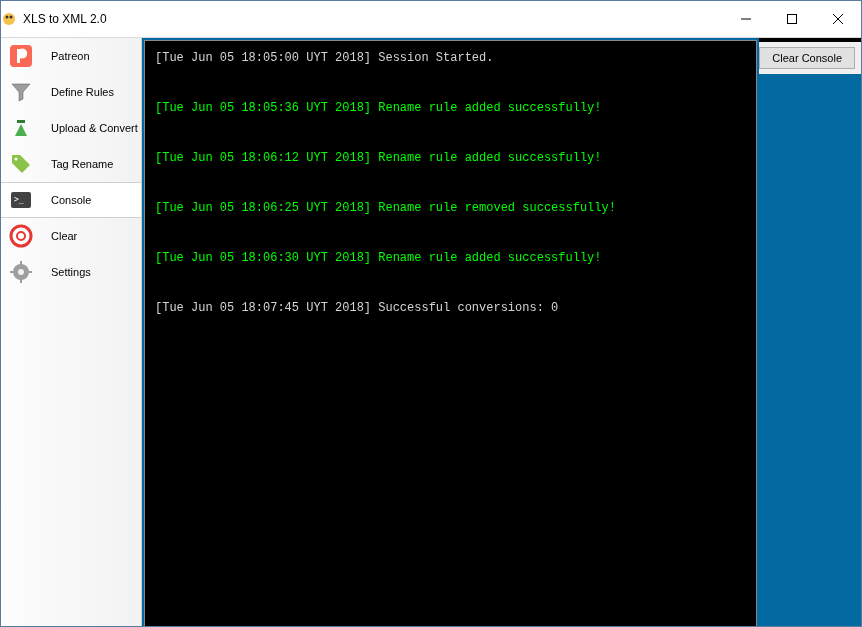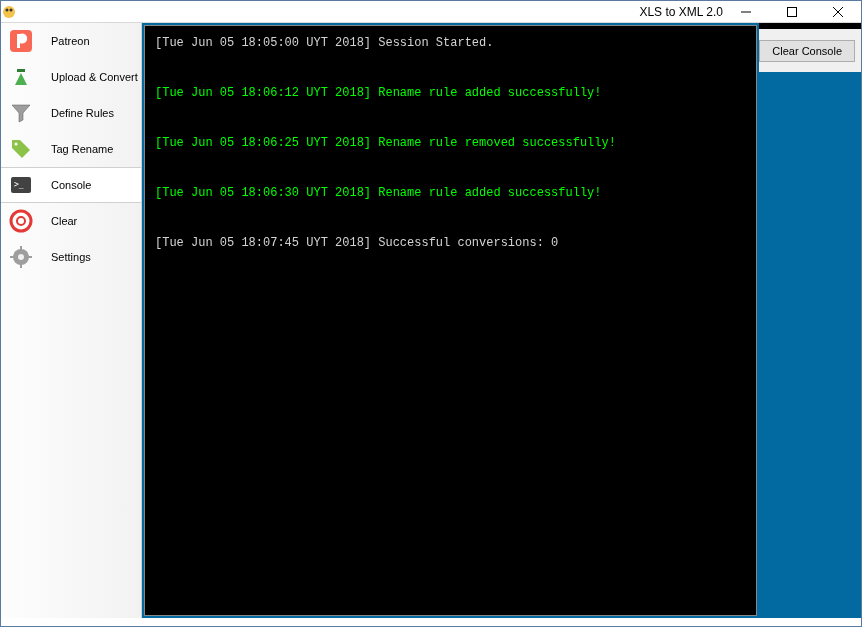--- a/index.html
+++ b/index.html
@@ -6,27 +6,26 @@
     body {
       font-family: "Segoe UI", Tahoma, sans-serif;
       font-size: 12px;
       background: #fff;
       width: 862px;
       height: 627px;
       overflow: hidden;
       border: 1px solid #5a7aa0;
     }
     .titlebar {
-      height: 22px;
+      height: 37px;
       background: #fff;
       display: flex;
       align-items: center;
       padding-left: 0;
       border-bottom: 1px solid #d9d9d9;
-      text-align: right;
     }
     .titlebar-icon {
       width: 16px; height: 16px;
       margin-right: 6px;
     }
     .titlebar-title {
       flex: 1;
       font-size: 12px;
       color: #000;
     }
@@ -99,23 +98,23 @@
     }
     .log-line {
       margin-bottom: 32px;
       word-wrap: break-word;
     }
     .log-line:first-child { margin-bottom: 32px; }
     .log-white .ts, .log-white .msg { color: #d4d4d4; }
     .log-green .ts, .log-green .msg { color: #00ff00; }
     .log-red .ts, .log-red .msg { color: #ff0000; font-weight: bold; }
     .footer {
-      height: 49px;
+      height: 36px;
       background: #f0f0f0;
-      border-top: 6px solid #000000;
+      border-top: 4px solid #000000;
       display: flex;
       justify-content: flex-end;
       align-items: center;
       padding-right: 6px;
     }
     .clear-btn {
       height: 22px;
       padding: 0 12px;
       background: #e1e1e1;
       border: 1px solid #adadad;
@@ -164,34 +163,34 @@
             <rect x="1" y="1" width="22" height="22" rx="4" fill="#f96854"></rect>
             <path d="M8 5 v14 h3 v-5 a5 5 0 1 0 0 -9 z" fill="#fff"></path>
           </svg>
       </span>
       <span class="label">Patreon</span>
     </div>
 
     <div class="sidebar-item">
       <span class="icon">
         <svg width="24" height="24" viewBox="0 0 24 24">
+            <path d="M3 4 h18 l-7 8 v7 l-4 2 v-9 z" fill="#9e9e9e" stroke="#555" stroke-width="0.5"></path>
+          </svg>
+      </span>
+      <span class="label">Define Rules</span>
+    </div>
+
+    <div class="sidebar-item">
+      <span class="icon">
+        <svg width="24" height="24" viewBox="0 0 24 24">
             <path d="M6 20 h12 l-6 -12 z" fill="#4caf50"></path>
             <rect x="8" y="4" width="8" height="3" fill="#2e7d32"></rect>
           </svg>
       </span>
       <span class="label">Upload &amp; Convert</span>
-    </div>
-
-    <div class="sidebar-item">
-      <span class="icon">
-        <svg width="24" height="24" viewBox="0 0 24 24">
-            <path d="M3 4 h18 l-7 8 v7 l-4 2 v-9 z" fill="#9e9e9e" stroke="#555" stroke-width="0.5"></path>
-          </svg>
-      </span>
-      <span class="label">Define Rules</span>
     </div>
 
     <div class="sidebar-item">
       <span class="icon">
         <svg width="24" height="24" viewBox="0 0 24 24">
             <path d="M3 3 h8 l10 10 -8 8 -10 -10 z" fill="#8bc34a"></path>
             <circle cx="7" cy="7" r="1.5" fill="#fff"></circle>
           </svg>
       </span>
       <span class="label">Tag Rename</span>
@@ -231,20 +230,21 @@
           </svg>
       </span>
       <span class="label">Settings</span>
     </div>
 
   </div>
 
   <div class="main">
     <div class="console" id="console-output">
         <div class="log-line log-white"><span class="ts">[Tue Jun 05 18:05:00 UYT 2018] </span><span class="msg">Session Started.</span></div>
+        <div class="log-line log-green"><span class="ts">[Tue Jun 05 18:05:36 UYT 2018] </span><span class="msg">Rename rule added successfully!</span></div>
         <div class="log-line log-green"><span class="ts">[Tue Jun 05 18:06:12 UYT 2018] </span><span class="msg">Rename rule added successfully!</span></div>
         <div class="log-line log-green"><span class="ts">[Tue Jun 05 18:06:25 UYT 2018] </span><span class="msg">Rename rule removed successfully!</span></div>
         <div class="log-line log-green"><span class="ts">[Tue Jun 05 18:06:30 UYT 2018] </span><span class="msg">Rename rule added successfully!</span></div>
         <div class="log-line log-white"><span class="ts">[Tue Jun 05 18:07:45 UYT 2018] </span><span class="msg">Successful conversions:  0</span></div>
       </div>
     <div class="footer">
       <button class="clear-btn">Clear Console</button>
     </div>
   </div>
 </div>

